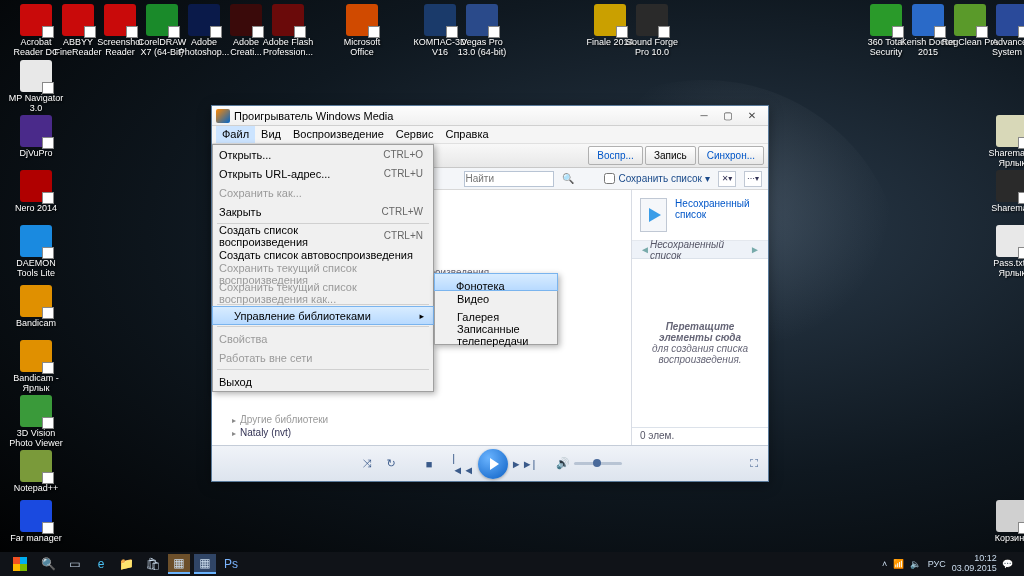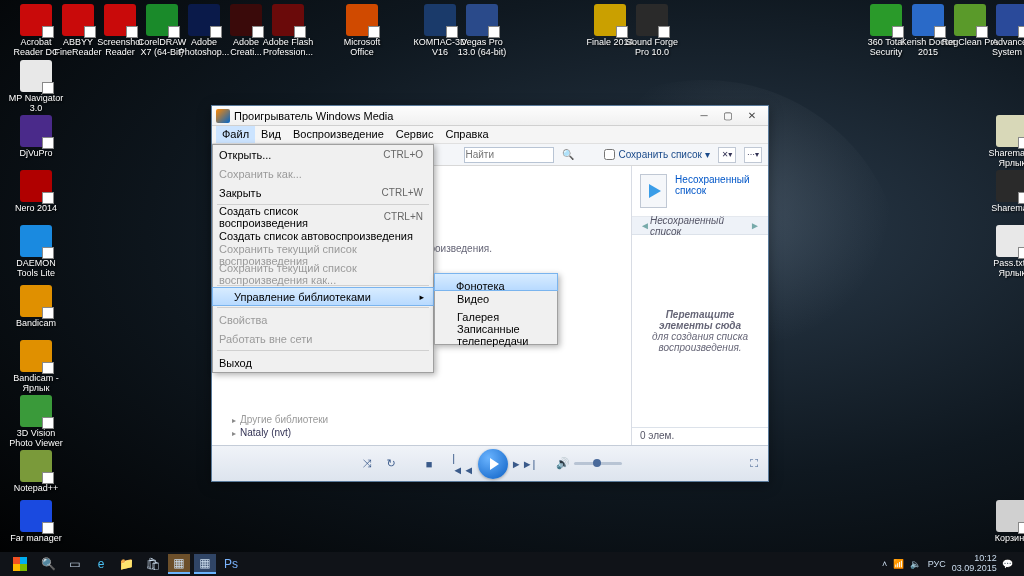--- a/index.html
+++ b/index.html
@@ -226,20 +226,24 @@
         <span class="mitem">Сервис</span>
         <span class="mitem">Справка</span>
       </div>
 
     <div class="menu1" id="menu1">
 
     <div class="mi">
           <span>Открыть...</span>
           <span class="sc">CTRL+O</span>
         </div>
+        <div class="mi">
+          <span>Открыть URL-адрес...</span>
+          <span class="sc">CTRL+U</span>
+        </div>
         <div class="mi dis">
           <span>Сохранить как...</span>
         </div>
         <div class="mi">
           <span>Закрыть</span>
           <span class="sc">CTRL+W</span>
         </div>
         <div class="msep"></div>
         <div class="mi">
           <span>Создать список воспроизведения</span>
@@ -272,20 +276,27 @@
         </div>
         <div class="menu2" id="menu2">
           <div class="mi hov">Фонотека</div>
           <div class="mi">Видео</div>
           <div class="mi">Галерея</div>
           <div class="mi">Записанные телепередачи</div>
         </div>
       </div>
   </div>
 
+  <div class="toolbar">
+    <div class="toolbar-right">
+      <span class="tbtn blue">Воспр...</span>
+      <span class="tbtn">Запись</span>
+      <span class="tbtn blue">Синхрон...</span>
+    </div>
+  </div>
 
   <div class="subtoolbar">
     <span class="ddicon">☰▾</span>
     <span class="sep"></span>
     <input class="search" placeholder="Найти" style="">
     <span class="mag">🔍</span>
     <span style="width:16px"></span>
     <label class="savecb">
       <input type="checkbox" style="">
         <span>Сохранить список</span>

